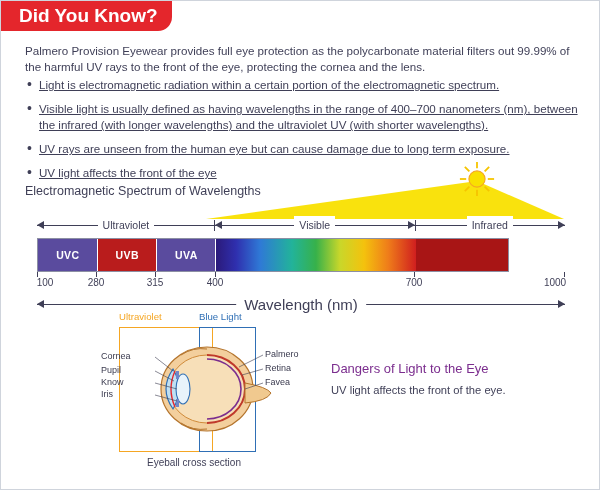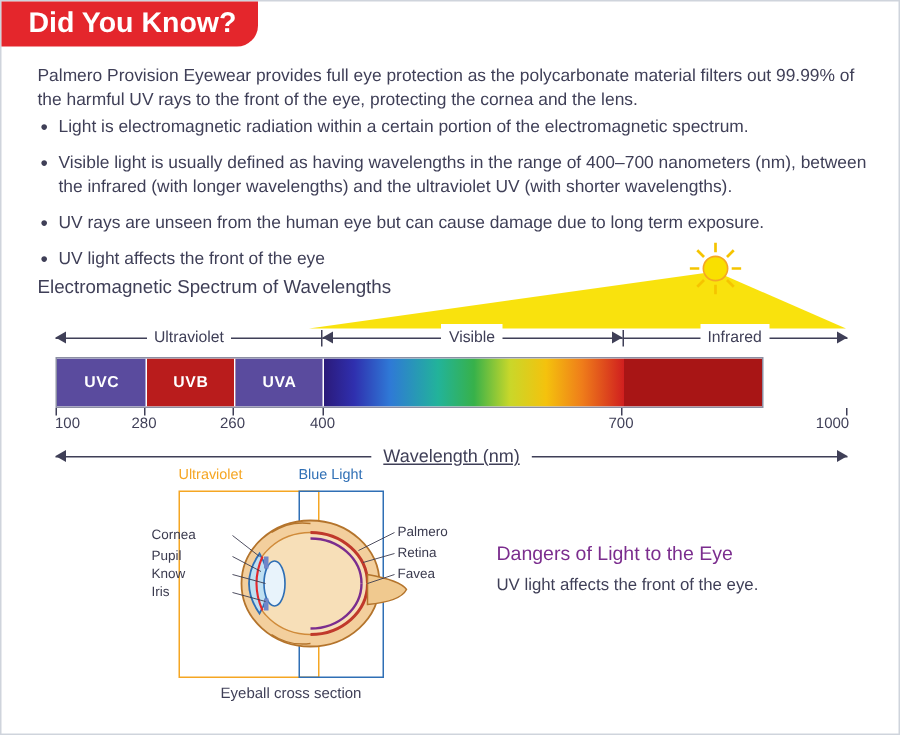--- a/index.html
+++ b/index.html
@@ -50,20 +50,21 @@
     color: #3f3f57;
   }
   .bullets {
     position: absolute;
     left: 24px;
     top: 76px;
     width: 556px;
     font-size: 11.6px;
     line-height: 16px;
     color: #3f3f57;
+    text-decoration: underline;
   }
   .bullet {
     position: relative;
     padding-left: 14px;
     margin-bottom: 8px;
   }
   .bullet::before {
     content: "•";
     position: absolute;
     left: 2px;
@@ -203,24 +204,23 @@
   }
   .wl-axis .arr.left  { top: 4px; }
   .wl-axis .arr.right { top: 4px; }
   .wl-label {
     position: absolute;
     left: 50%;
     top: 0;
     transform: translateX(-50%);
     background: #ffffff;
     padding: 0 8px;
-    font-size: 12px;
+    font-size: 15px;
     color: #3f3f57;
     line-height: 17px;
-    text-decoration: underline;
   }
 
   
   .sun {
     position: absolute;
     left: 458px;
     top: 160px;
     width: 36px;
     height: 36px;
   }
@@ -387,21 +387,21 @@
       <div class="tick" style="left:59px"></div>
       <div class="tick" style="left:118px"></div>
       <div class="tick" style="left:178px"></div>
       <div class="tick" style="left:377px"></div>
       <div class="tick" style="left:527px"></div>
     </div>
 
     <div class="nums">
       <div class="num" style="left:8px">100</div>
       <div class="num" style="left:59px">280</div>
-      <div class="num" style="left:118px">260</div>
+      <div class="num" style="left:118px">315</div>
       <div class="num" style="left:178px">400</div>
       <div class="num" style="left:377px">700</div>
       <div class="num" style="left:518px">1000</div>
     </div>
 
     <div class="wl-axis">
       <div class="ln"></div>
       <div class="arr left"></div>
       <div class="arr right"></div>
       <div class="wl-label">Wavelength (nm)</div>

